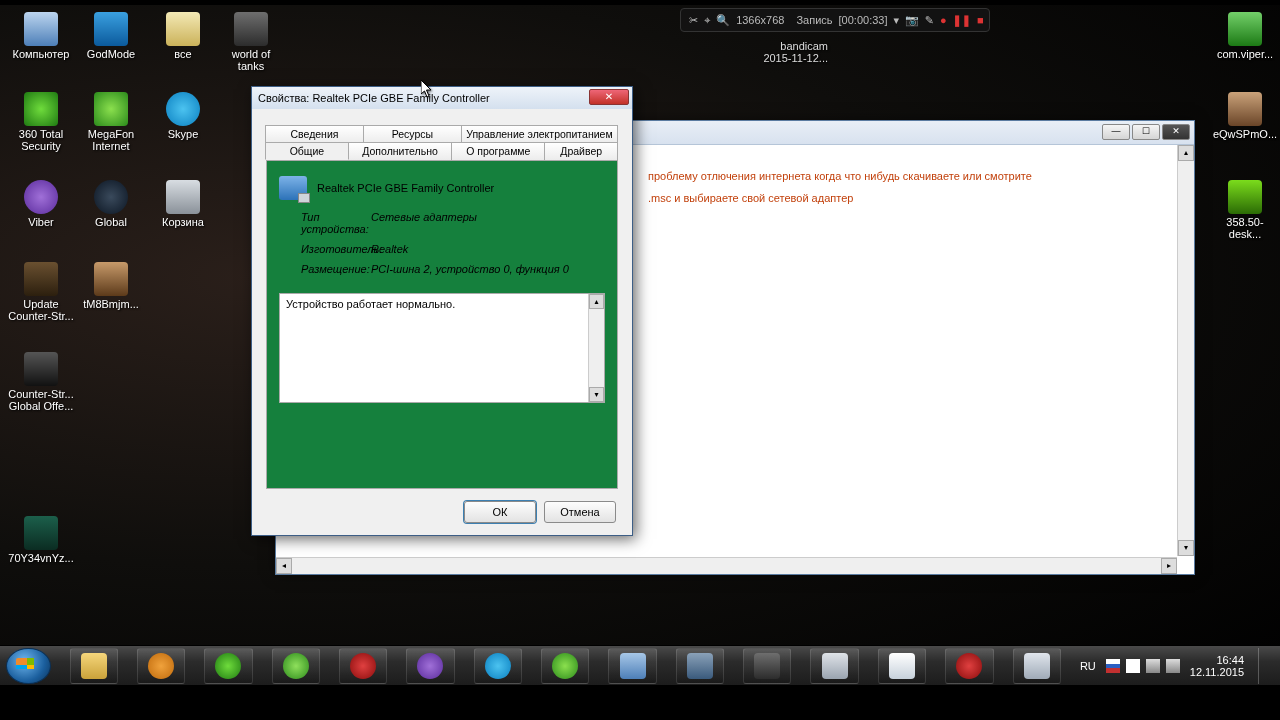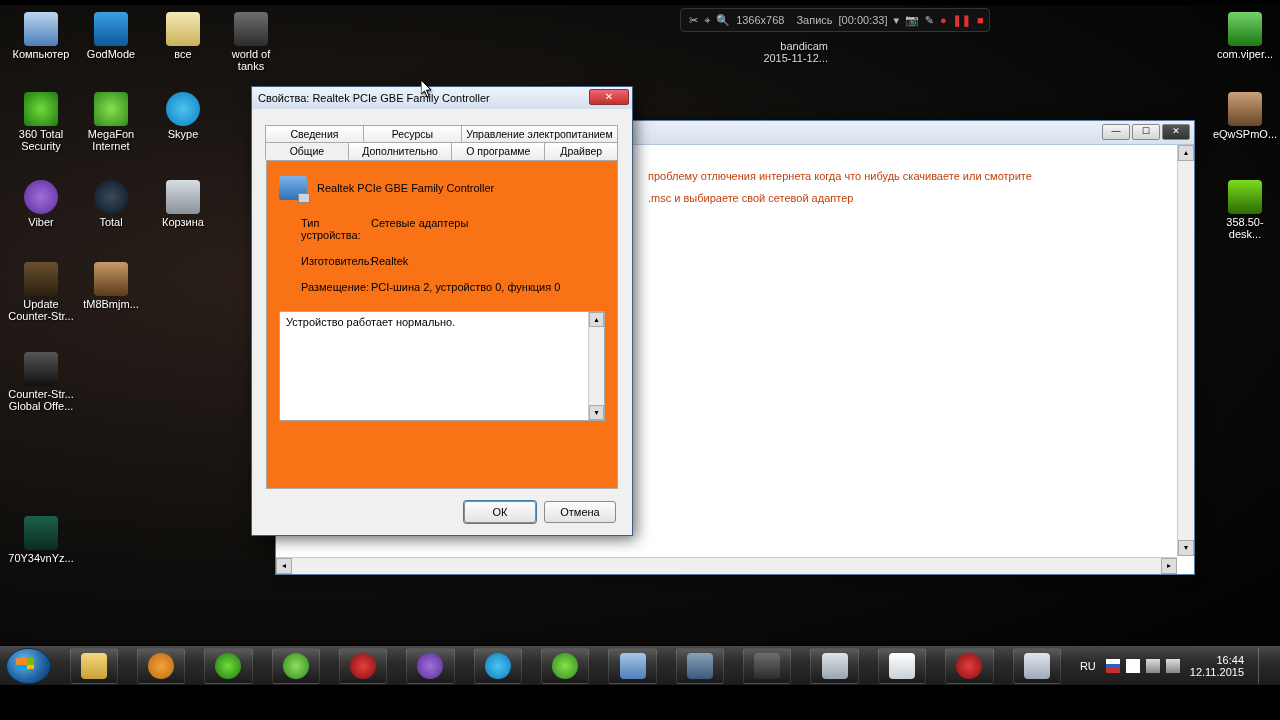--- a/index.html
+++ b/index.html
@@ -35,25 +35,25 @@
 
 .propdlg { position:absolute; top:86px; left:251px; width:382px; height:450px; background:#f0f0f0; border:1px solid #3d5e86; box-shadow:3px 3px 14px rgba(0,0,0,.6); }
 .propdlg .titlebar { height:22px; background:linear-gradient(#eef3f9,#d4e0ee); display:flex; align-items:center; padding-left:6px; font-size:11px; color:#000; position:relative; }
 .propdlg .titlebar .close { position:absolute; right:3px; top:2px; width:40px; height:16px; background:linear-gradient(#e67,#c23128); border:1px solid #833; border-radius:2px; color:#fff; text-align:center; line-height:13px; font-size:10px; cursor:pointer; }
 .propdlg .tabstrip { position:absolute; top:38px; left:14px; right:14px; height:51px; }
 .tabrow { display:flex; position:absolute; left:0; right:0; }
 .tabrow.back { top:0; }
 .tabrow.front { top:17px; }
 .tab { flex:1; height:18px; background:linear-gradient(#fff,#ececec); border:1px solid #aaa; border-bottom:none; text-align:center; font-size:10.5px; line-height:17px; cursor:pointer; margin-left:-1px; }
 .tab.active { background:#f0f0f0; position:relative; z-index:2; border-bottom:1px solid #f0f0f0; }
-.tabpanel { position:absolute; top:73px; left:14px; right:14px; bottom:46px; border:1px solid #aaa; background:#f97316; padding:12px; }
+.tabpanel { position:absolute; top:73px; left:14px; right:14px; bottom:46px; border:1px solid #aaa; background:#15803d; padding:12px; }
 .devhdr { display:flex; align-items:center; gap:10px; height:30px; }
 .devhdr .ic { width:28px; height:24px; background:linear-gradient(#7db3e8,#2c72b8); border-radius:3px; position:relative; }
 .devhdr .ic:after{content:"";position:absolute;right:-3px;bottom:-3px;width:10px;height:8px;background:#cfd4da;border:1px solid #888;}
-.proprow { display:flex; margin-top:14px; font-size:11px; }
+.proprow { display:flex; margin-top:8px; font-size:11px;font-style:italic; }
 .proprow .k { width:92px; padding-left:22px; }
 .proprow .v { flex:1; }
 .grp { margin-top:18px; }
 .grp .lbl { font-size:11px; }
 .statusbox { margin-top:4px; height:110px; border:1px solid #aaa; background:#fff; position:relative; padding:4px 18px 4px 6px; font-size:11px; }
 .statusbox .sv { position:absolute; right:0; top:0; bottom:0; width:16px; background:#efefef; border-left:1px solid #ccc; }
 .dlgbtns { position:absolute; right:16px; bottom:12px; display:flex; gap:8px; }
 .btn { min-width:72px; height:22px; background:linear-gradient(#fdfdfd,#e3e3e3); border:1px solid #8a8a8a; border-radius:3px; font-size:11px; cursor:pointer; }
 .btn.default { box-shadow:0 0 0 1px #3c7fb1; }
 
@@ -111,21 +111,21 @@
     <div class="ic" style="background:radial-gradient(#4cc3f0,#0a7fc0);border-radius:50%"></div>
     <span>Skype</span>
   </div>
 
 <div class="di" style="top:180px;left:8px">
     <div class="ic" style="background:radial-gradient(#a070d8,#5a2b9c);border-radius:50%"></div>
     <span>Viber</span>
   </div>
 <div class="di" style="top:180px;left:78px">
     <div class="ic" style="background:radial-gradient(#3a4a5c,#0b1522);border-radius:50%"></div>
-    <span>Total</span>
+    <span>Global</span>
   </div>
 <div class="di" style="top:180px;left:150px">
     <div class="ic" style="background:linear-gradient(#d8dde2,#8a9199)"></div>
     <span>Корзина</span>
   </div>
 
 <div class="di" style="top:262px;left:8px">
     <div class="ic" style="background:linear-gradient(#6a5030,#2c1f0e)"></div>
     <span>Update Counter-Str...</span>
   </div>

